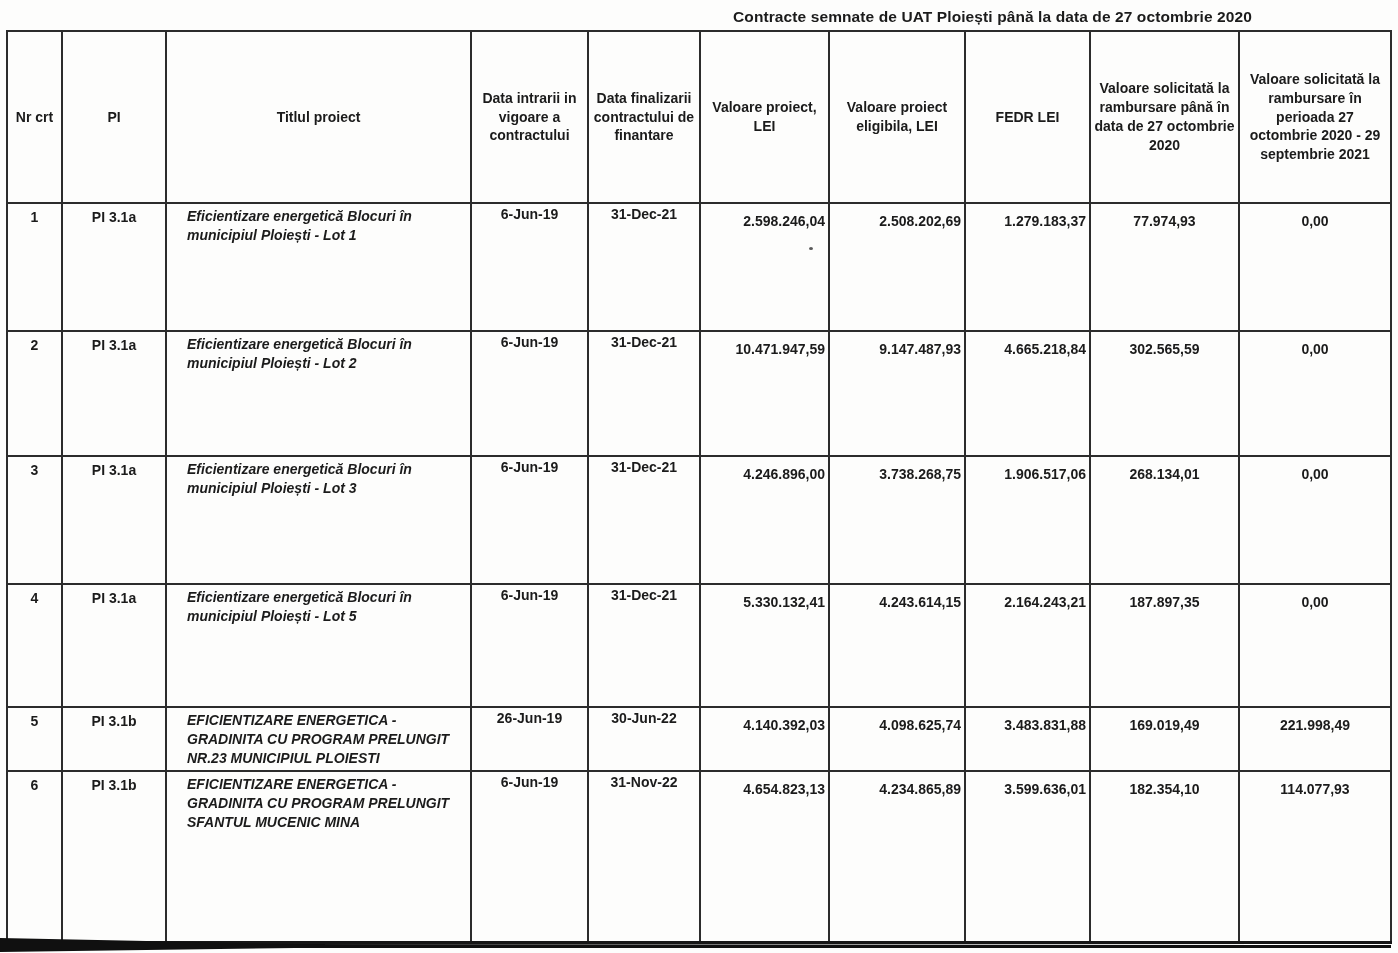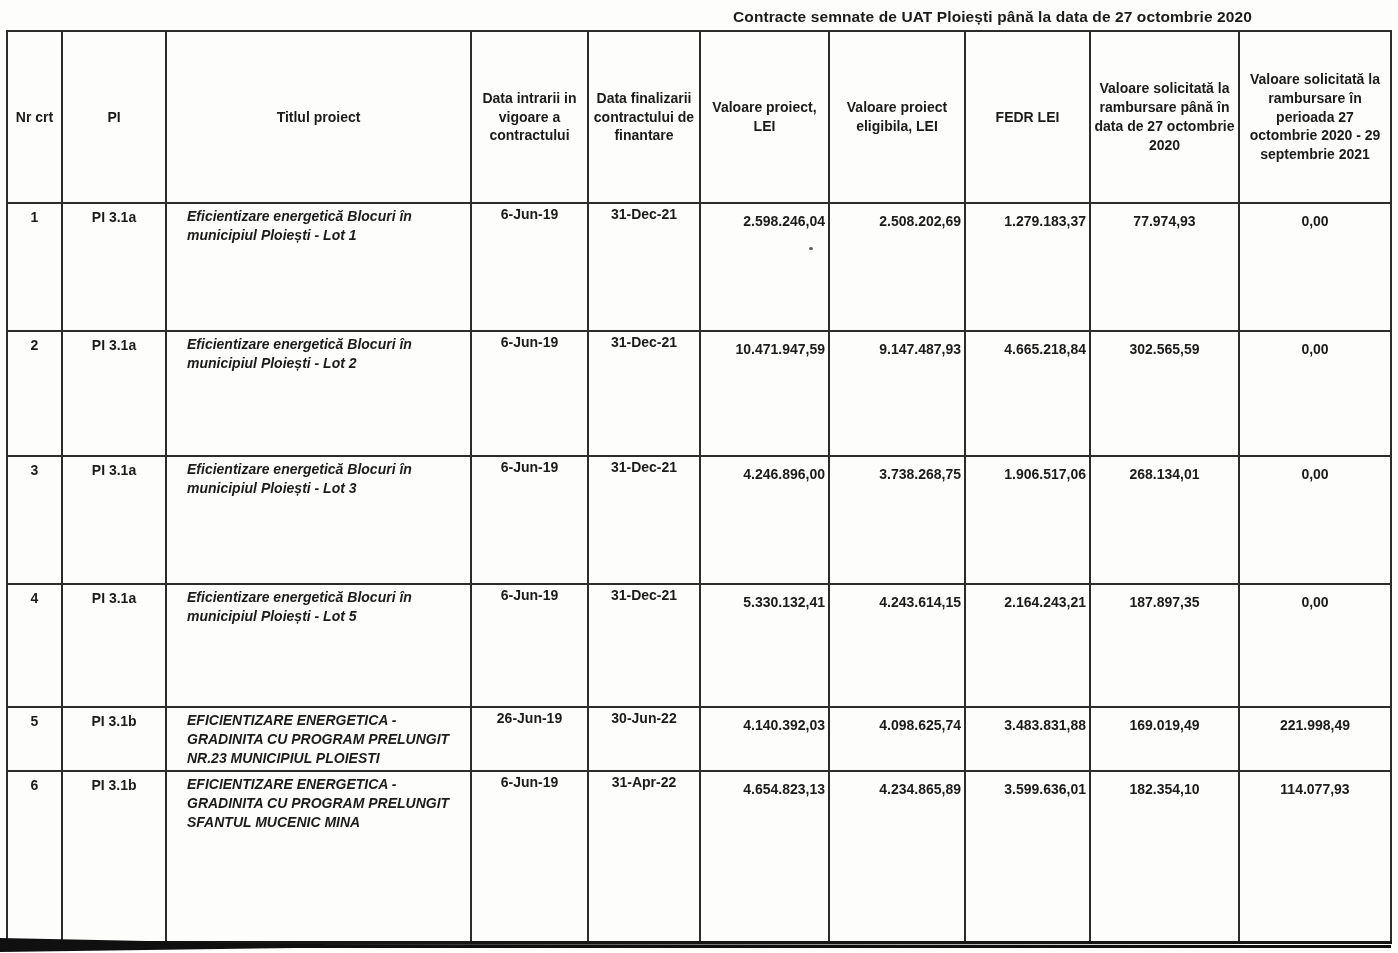--- a/index.html
+++ b/index.html
@@ -168,21 +168,21 @@
         <td class="num">4.098.625,74</td>
         <td class="num">3.483.831,88</td>
         <td class="cen">169.019,49</td>
         <td class="cen">221.998,49</td>
       </tr>
       <tr class="r6 last">
         <td class="nr">6</td>
         <td class="pi">PI 3.1b</td>
         <td class="titlu">EFICIENTIZARE ENERGETICA - GRADINITA CU PROGRAM PRELUNGIT SFANTUL MUCENIC MINA</td>
         <td class="date">6-Jun-19</td>
-        <td class="date">31-Apr-22</td>
+        <td class="date">31-Nov-22</td>
         <td class="num">4.654.823,13</td>
         <td class="num">4.234.865,89</td>
         <td class="num">3.599.636,01</td>
         <td class="cen">182.354,10</td>
         <td class="cen">114.077,93</td>
       </tr>
     </tbody>
   </table>
 
   <div class="speck"></div>

